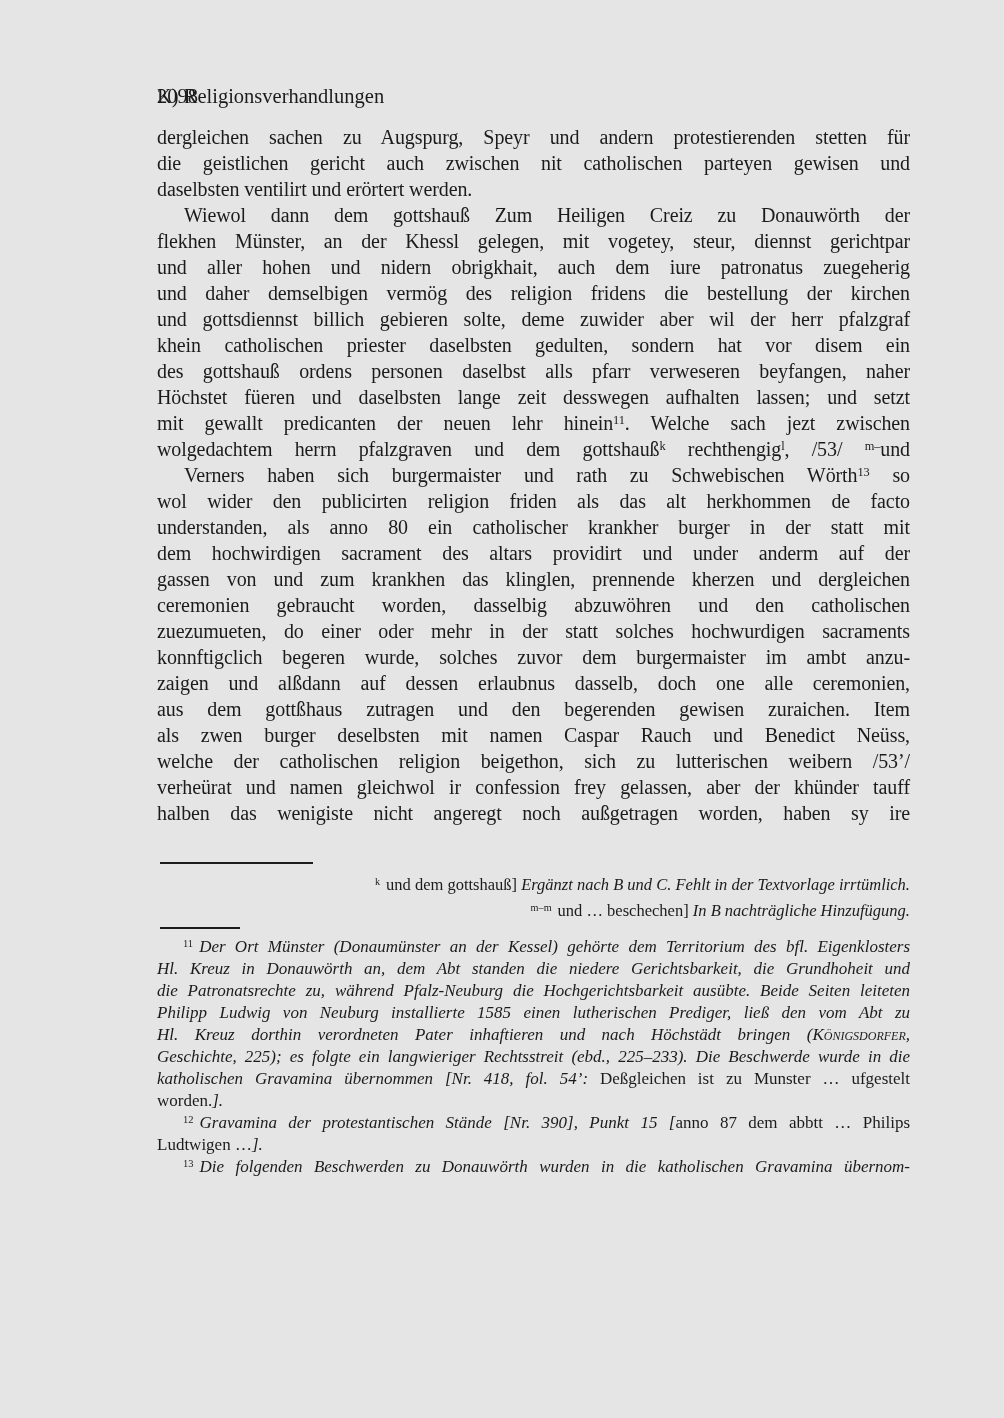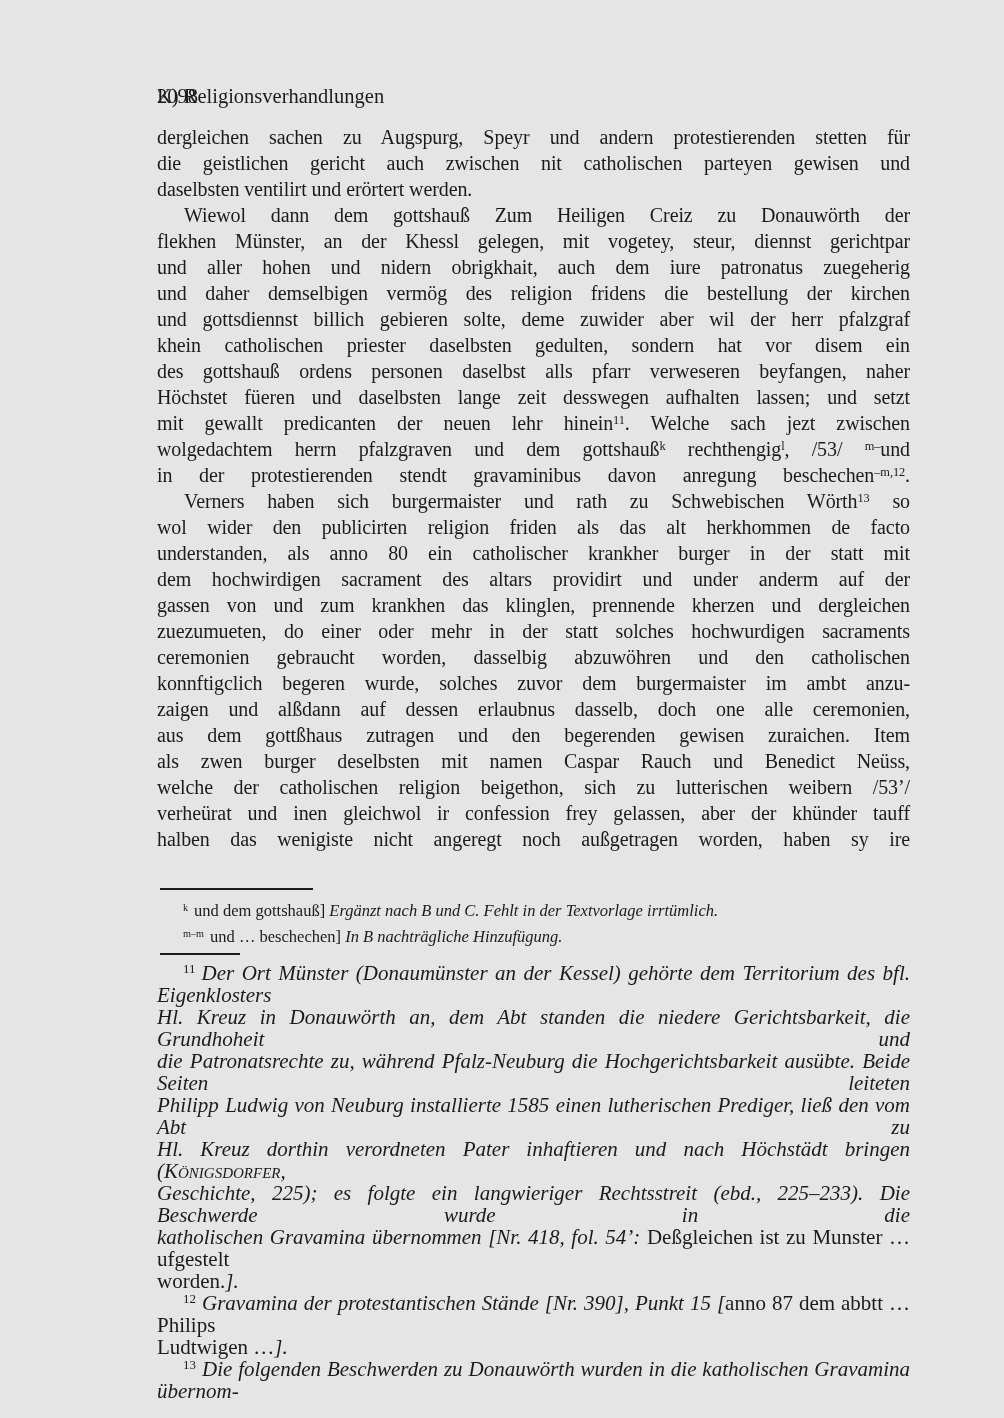--- a/index.html
+++ b/index.html
@@ -63,24 +63,24 @@
   .rule-b {
     width: 80px; height: 0;
     border-top: 2px solid #1c1c1c;
     margin: 3px 0 7px 3px;
   }
   .apparatus {
     font-size: 16.5px;
     line-height: 26px;
   }
   .fnotes {
-    font-size: 21px;
+    font-size: 17px;
     line-height: 22px;
   }
-  .app-line { text-indent: 26px; }
+  .app-line { text-indent: 26px; text-align: right; }
   .fn-first { text-indent: 26px; }
   .footnote { margin: 0; }
 </style>
 </head>
 <body>
 
 <div class="page">
   <div class="content">
 
     <div class="page-header">
@@ -98,36 +98,35 @@
           <div class="line jf"><span class="seg-r">Wiewol dann dem gottshauß Zum Heiligen Creiz zu Donauwörth der</span></div>
           <div class="line jf"><span class="seg-r">flekhen Münster, an der Khessl gelegen, mit vogetey, steur, diennst gerichtpar</span></div>
           <div class="line jf"><span class="seg-r">und aller hohen und nidern obrigkhait, auch dem iure patronatus zuegeherig</span></div>
           <div class="line jf"><span class="seg-r">und daher demselbigen vermög des religion fridens die bestellung der kirchen</span></div>
           <div class="line jf"><span class="seg-r">und gottsdiennst billich gebieren solte, deme zuwider aber wil der herr pfalzgraf</span></div>
           <div class="line jf"><span class="seg-r">khein catholischen priester daselbsten gedulten, sondern hat vor disem ein</span></div>
           <div class="line jf"><span class="seg-r">des gottshauß ordens personen daselbst alls pfarr verweseren beyfangen, naher</span></div>
           <div class="line jf"><span class="seg-r">Höchstet füeren und daselbsten lange zeit desswegen aufhalten lassen; und setzt</span></div>
           <div class="line jf"><span class="seg-r">mit gewallt predicanten der neuen lehr hinein</span><span class="seg-s">11</span><span class="seg-r">. Welche sach jezt zwischen</span></div>
           <div class="line jf"><span class="seg-r">wolgedachtem herrn pfalzgraven und dem gottshauß</span><span class="seg-s">k</span><span class="seg-r"> rechthengig</span><span class="seg-s">l</span><span class="seg-r">, /53/ </span><span class="seg-s">m–</span><span class="seg-r">und</span></div>
-          <div class="line jf"><span class="seg-r">in der protestierenden stendt gravaminibus davon anregung beschechen</span><span class="seg-s">–m,12</span><span class="seg-r">.</span></div>
         </div>
         <div class="para indent">
           <div class="line jf"><span class="seg-r">Verners haben sich burgermaister und rath zu Schwebischen Wörth</span><span class="seg-s">13</span><span class="seg-r"> so</span></div>
           <div class="line jf"><span class="seg-r">wol wider den publicirten religion friden als das alt herkhommen de facto</span></div>
           <div class="line jf"><span class="seg-r">understanden, als anno 80 ein catholischer krankher burger in der statt mit</span></div>
           <div class="line jf"><span class="seg-r">dem hochwirdigen sacrament des altars providirt und under anderm auf der</span></div>
           <div class="line jf"><span class="seg-r">gassen von und zum krankhen das klinglen, prennende kherzen und dergleichen</span></div>
+          <div class="line jf"><span class="seg-r">ceremonien gebraucht worden, dasselbig abzuwöhren und den catholischen</span></div>
           <div class="line jf"><span class="seg-r">zuezumueten, do einer oder mehr in der statt solches hochwurdigen sacraments</span></div>
-          <div class="line jf"><span class="seg-r">ceremonien gebraucht worden, dasselbig abzuwöhren und den catholischen</span></div>
           <div class="line jf"><span class="seg-r">konnftigclich begeren wurde, solches zuvor dem burgermaister im ambt anzu-</span></div>
           <div class="line jf"><span class="seg-r">zaigen und alßdann auf dessen erlaubnus dasselb, doch one alle ceremonien,</span></div>
           <div class="line jf"><span class="seg-r">aus dem gottßhaus zutragen und den begerenden gewisen zuraichen. Item</span></div>
           <div class="line jf"><span class="seg-r">als zwen burger deselbsten mit namen Caspar Rauch und Benedict Neüss,</span></div>
           <div class="line jf"><span class="seg-r">welche der catholischen religion beigethon, sich zu lutterischen weibern /53’/</span></div>
-          <div class="line jf"><span class="seg-r">verheürat und inen gleichwol ir confession frey gelassen, aber der khünder tauff</span></div>
+          <div class="line jf"><span class="seg-r">verheürat und namen gleichwol ir confession frey gelassen, aber der khünder tauff</span></div>
           <div class="line jf"><span class="seg-r">halben das wenigiste nicht angeregt noch außgetragen worden, haben sy ire</span></div>
         </div>
       </div>
 
     <div class="rule-a"></div>
 
     <div class="apparatus">
         <div class="line app-line"><span class="seg-sn">k</span><span class="seg-r">und dem gottshauß] </span><span class="seg-i">Ergänzt nach B und C. Fehlt in der Textvorlage irrtümlich.</span></div>
         <div class="line app-line"><span class="seg-sn">m–m</span><span class="seg-r">und … beschechen] </span><span class="seg-i">In B nachträgliche Hinzufügung.</span></div>
       </div>

